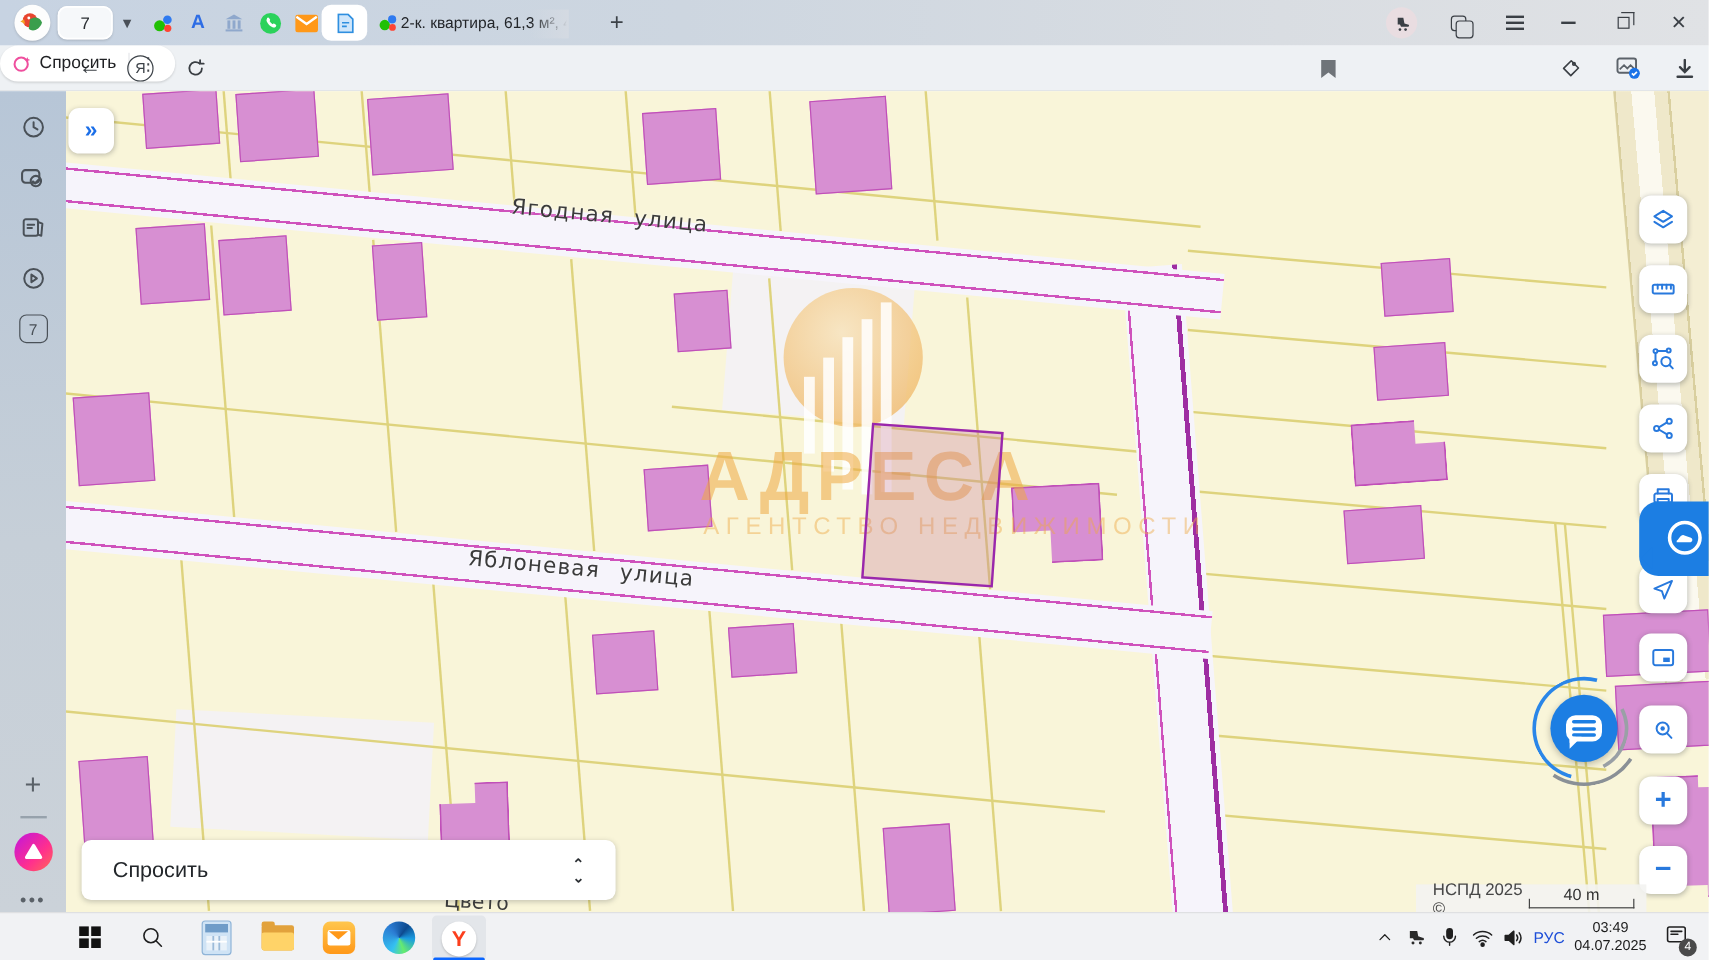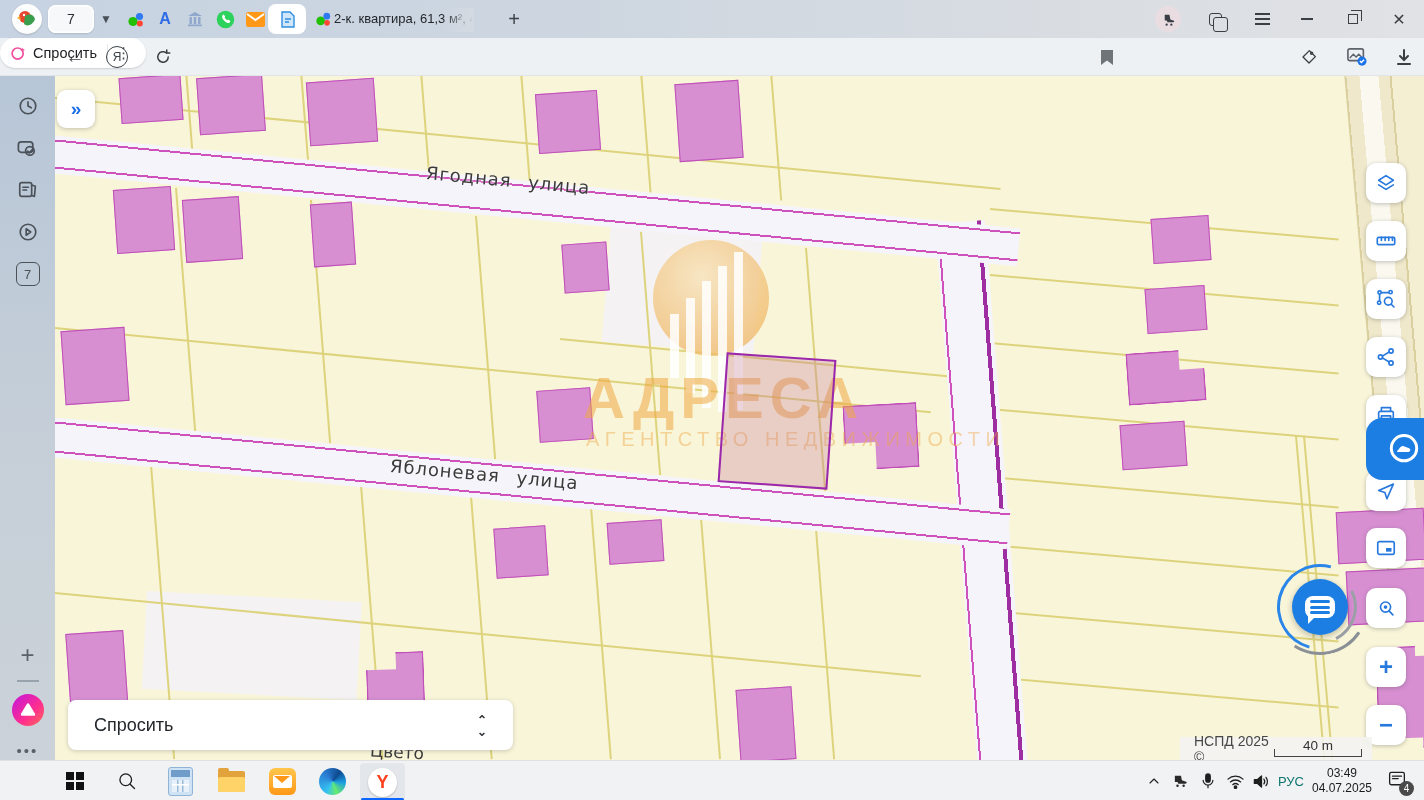--- a/index.html
+++ b/index.html
@@ -117,21 +117,21 @@
   .folder .back{position:absolute;inset:0;background:#e2a23c;border-radius:2px}
   .folder .back:before{content:"";position:absolute;left:0;top:-3px;width:11px;height:4px;background:#e2a23c;border-radius:2px 2px 0 0}
   .folder .front{position:absolute;left:0;bottom:0;width:27px;height:15px;background:#ffd368;border-radius:2px}
   .mailic{width:27px;height:27px;border-radius:6px;background:linear-gradient(180deg,#ffc64d,#ff9818);position:relative}
   .mailic:before{content:"";position:absolute;left:4px;top:7px;width:19px;height:13px;background:#fff;border-radius:2px}
   .mailic:after{content:"";position:absolute;left:5px;top:8px;border:8.5px solid transparent;border-top:7px solid #ff9818;border-bottom:none}
   .edgeic{width:27px;height:27px;border-radius:50%;background:conic-gradient(from 210deg,#35c1f1,#2b7cd3 30%,#0d4a8f 52%,#1b9de2 68%,#66eb6e 86%,#35c1f1)}
   .yslot{position:absolute;left:360px;top:2px;width:45px;height:38px;background:#e3e6ea;border-radius:4px;display:flex;align-items:center;justify-content:center}
   .yslot:after{content:"";position:absolute;left:1px;right:1px;bottom:0;height:3px;background:#0b66ff;border-radius:2px}
   .ycirc{width:29px;height:29px;border-radius:50%;background:#fff;display:flex;align-items:center;justify-content:center;font-weight:800;font-size:18px;color:#fc3f1d;box-shadow:0 1px 2px rgba(0,0,0,.2)}
-  .lang{font-size:13px;color:#0f766e}
+  .lang{font-size:13px;color:#1d4ed8}
   .clockblk{display:flex;flex-direction:column;align-items:center;justify-content:center;font-size:12px;color:#1b1b1b;line-height:15px}
   .notif{position:relative}
   .badge{position:absolute;right:-7px;bottom:-4px;width:15px;height:15px;border-radius:50%;background:#4a4a4a;color:#fff;font-size:10px;display:flex;align-items:center;justify-content:center}
 </style>
 </head>
 <body>
 
 <div id="screen">
 
   <div id="tabbar">

